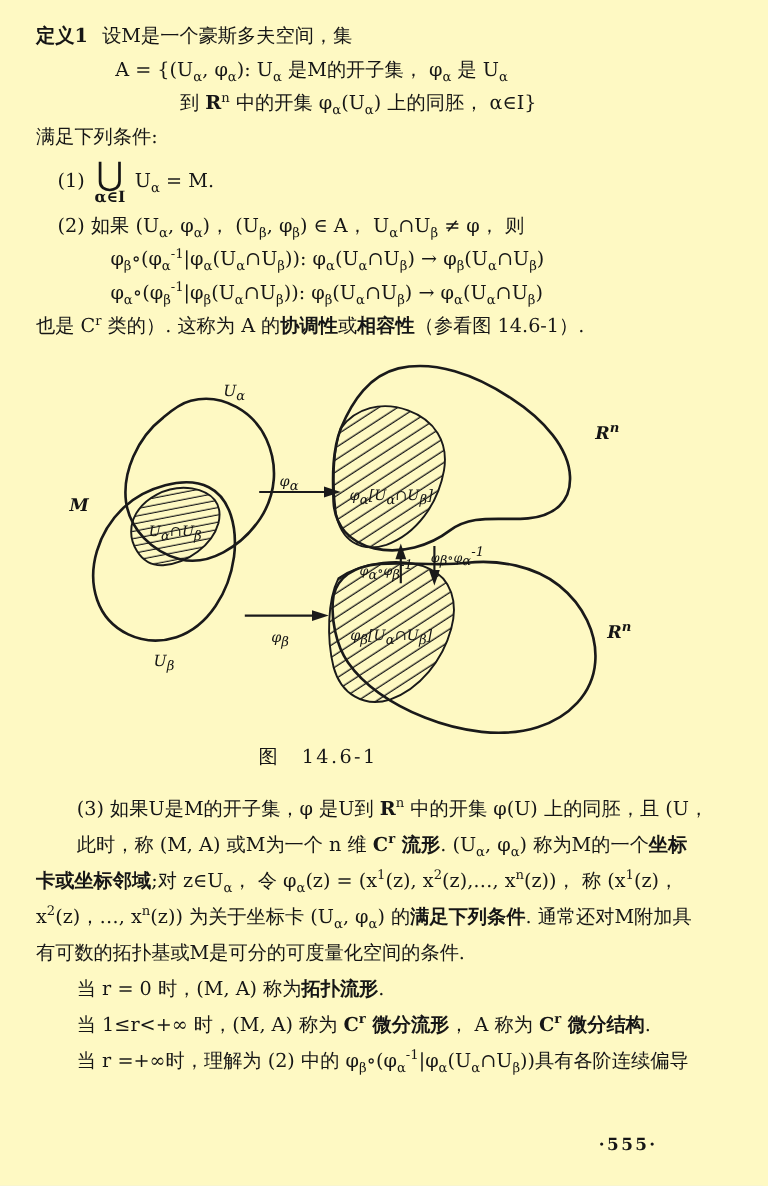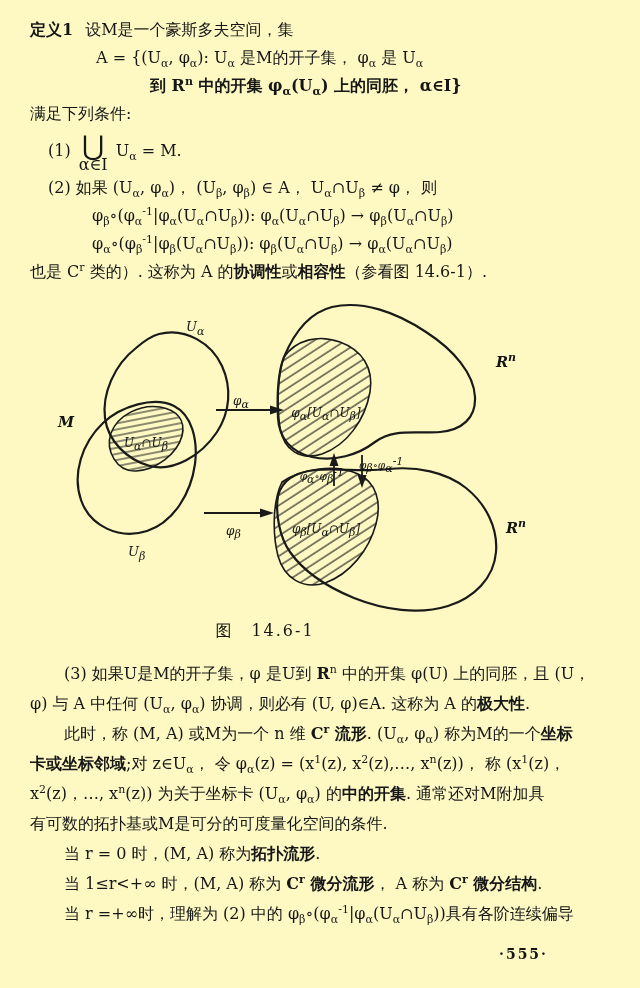--- a/index.html
+++ b/index.html
@@ -5,26 +5,26 @@
   html,body{margin:0;padding:0;}
   body{width:640px;height:988px;background:#e9e9e9;font-family:"DejaVu Serif","Liberation Serif",serif;}
   .page{position:relative;width:640px;height:988px;background:#fef9c3;color:#161616;
         box-sizing:border-box;padding:16px 30px 0 30px;overflow:hidden;
         font-size:16px;line-height:28px;}
   .line{white-space:nowrap;}
   .term{font-weight:bold;margin-right:12px;}
   .ind1{padding-left:34px;}
   .ind2{padding-left:18px;}
   .disp1{padding-left:66px;}
-  .disp2{padding-left:120px;font-weight:bold;}
+  .disp2{padding-left:120px;}
   .fml{padding-left:62px;}
   .cond1{display:flex;align-items:center;height:46px;padding-left:18px;}
   .bigop{display:inline-flex;flex-direction:column;align-items:center;margin:0 8px;}
   .bigop-sym{font-size:27px;line-height:26px;}
-  .bigop-sub{font-size:16px;line-height:11px;font-weight:normal;}
+  .bigop-sub{font-size:13px;line-height:11px;font-weight:bold;}
   sup,sub{font-size:11px;line-height:0;}
   
   .figure{position:relative;width:574px;height:315px;margin:16px 0 0 14px;}
   .figure svg{position:absolute;left:0;top:0;}
   .flabel{position:absolute;font-style:italic;color:#141414;white-space:nowrap;}
   .fl-lg{font-size:14.5px;font-weight:bold;}
   .fl-md{font-size:13px;}
   .fl-sm{font-size:12px;}
   .fl-xs{font-size:10.5px;}
   .fl-c{text-align:center;}
@@ -108,24 +108,23 @@
     <span class="flabel fl-xs fl-r" style="left:224px;top:160px;width:76px;">φ<sub>α</sub>∘φ<sub>β</sub><sup>-1</sup></span>
     <span class="flabel fl-xs" style="left:315px;top:149px;">φ<sub>β</sub>∘φ<sub>α</sub><sup>-1</sup></span>
     <span class="flabel fl-lg" style="left:452px;top:46px;">R<sup>n</sup></span>
     <span class="flabel fl-lg" style="left:462px;top:212px;">R<sup>n</sup></span>
   </div>
 
   <div class="caption">图　14.6-1</div>
 
   <div class="bodyblock">
     <div class="line ind1">(3) 如果U是M的开子集，φ 是U到 <b>R</b><sup>n</sup> 中的开集 φ(U) 上的同胚，且 (U，</div>
-    <div class="line">φ) 与 A 中任何 (U<sub>α</sub>, φ<sub>α</sub>) 协调，则必有 (U, φ)∈A. 这称为 A 的<b>极大性</b>.</div>
     <div class="line ind1">此时，称 (M, A) 或M为一个 n 维 <b>C<sup>r</sup> 流形</b>. (U<sub>α</sub>, φ<sub>α</sub>) 称为M的一个<b>坐标</b></div>
     <div class="line"><b>卡或坐标邻域</b>;对 z∈U<sub>α</sub>， 令 φ<sub>α</sub>(z) = (x<sup>1</sup>(z), x<sup>2</sup>(z),…, x<sup>n</sup>(z))， 称 (x<sup>1</sup>(z)，</div>
-    <div class="line">x<sup>2</sup>(z)，…, x<sup>n</sup>(z)) 为关于坐标卡 (U<sub>α</sub>, φ<sub>α</sub>) 的<b>中的开集</b>. 通常还对M附加具</div>
+    <div class="line">x<sup>2</sup>(z)，…, x<sup>n</sup>(z)) 为关于坐标卡 (U<sub>α</sub>, φ<sub>α</sub>) 的<b>满足下列条件</b>. 通常还对M附加具</div>
     <div class="line">有可数的拓扑基或M是可分的可度量化空间的条件.</div>
     <div class="line ind1">当 r = 0 时，(M, A) 称为<b>拓扑流形</b>.</div>
     <div class="line ind1">当 1≤r&lt;+∞ 时，(M, A) 称为 <b>C<sup>r</sup> 微分流形</b>， A 称为 <b>C<sup>r</sup> 微分结构</b>.</div>
     <div class="line ind1">当 r =+∞时，理解为 (2) 中的 φ<sub>β</sub>∘(φ<sub>α</sub><sup>-1</sup>|φ<sub>α</sub>(U<sub>α</sub>∩U<sub>β</sub>))具有各阶连续偏导</div>
   </div>
 
   <div class="pagenum">·555·</div>
 </div>
 
 </body></html>

